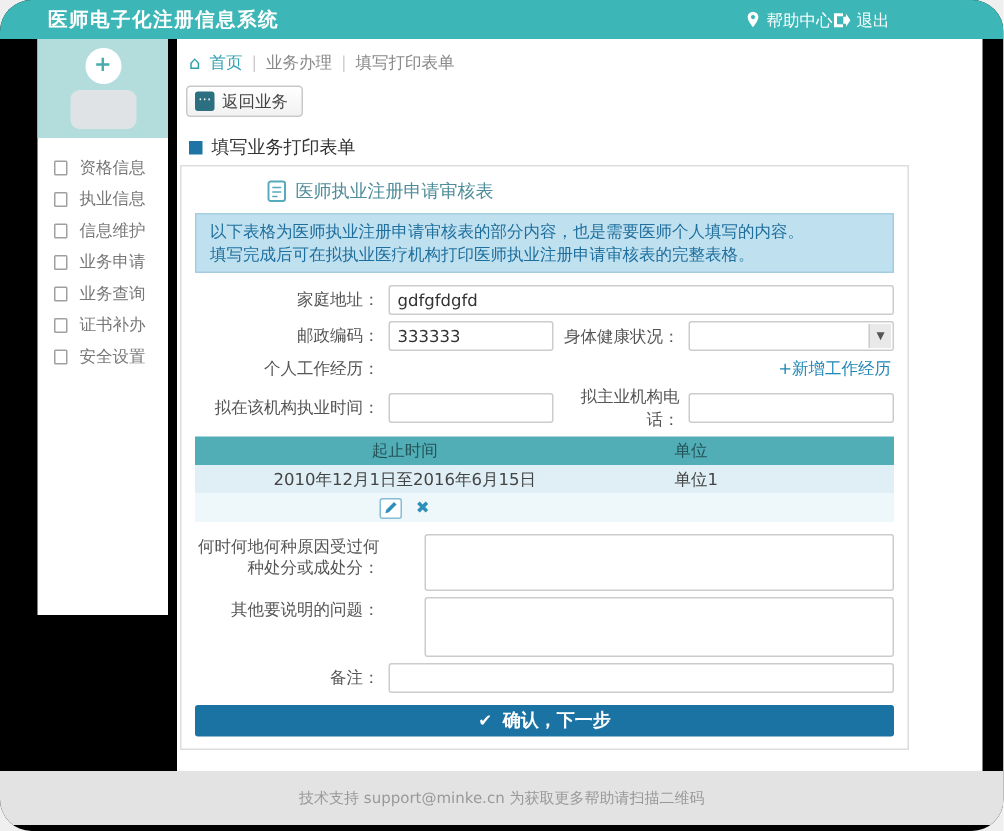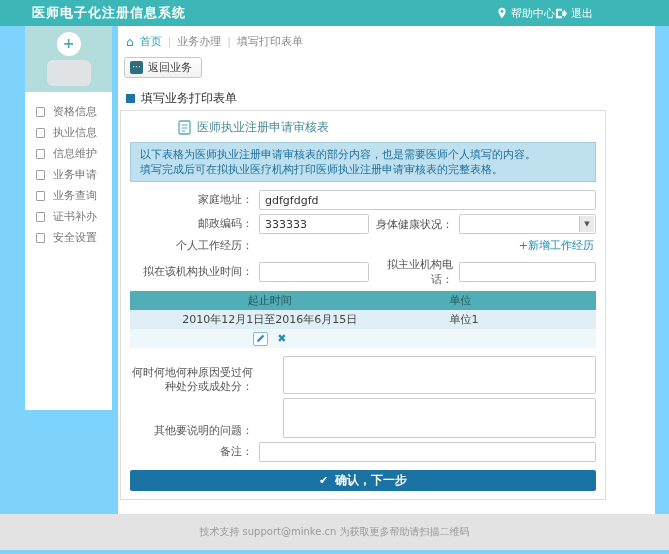--- a/index.html
+++ b/index.html
@@ -1,17 +1,17 @@
 <!DOCTYPE html>
 <html><head>
 <meta charset="utf-8">
 <style>
   * { margin:0; padding:0; box-sizing:border-box; }
   body { background:#efefef; font-family:"DejaVu Sans","Liberation Sans",sans-serif; }
-  .page { position:relative; width:669px; height:554px; background:#7dd3fc; overflow:hidden; }
+  .page { position:relative; width:669px; height:554px; background:#000000; overflow:hidden;border-radius:21px; }
 
   
   .app-header { position:absolute; top:0; left:0; width:669px; height:26px; background:#3cb6b6;
     color:#fff; display:flex; align-items:center; justify-content:space-between; padding:0 14px; }
   .app-title { font-size:13px; font-weight:bold; letter-spacing:1px; padding-left:18px; }
   .header-right { display:flex; align-items:center; font-size:11px; margin-right:62px; }
   .hdr-link { display:flex; align-items:center; gap:4px; cursor:pointer; }
 
   
   .sidebar { position:absolute; left:25px; top:26px; width:87px; height:384px; background:#fff; }
@@ -46,21 +46,21 @@
   .sq { width:9px; height:9px; background:#1e74a5; }
 
   
   .panel { position:absolute; left:2px; top:84px; width:486px; background:#fff;
     border:1px solid #ddd; padding:6px 9px 8px; }
   .panel-head { display:flex; align-items:center; gap:6px; font-size:12px; color:#4e8d99; margin:2px 0 6px 2px;padding-left:46px; }
   .notice { background:#bfe0ef; border:1px solid #a5cde2; color:#1f6f9e; font-size:11px;
     line-height:15px; padding:4px 9px; margin-bottom:8px; }
 
   .frow { display:flex; align-items:center; margin:4px 0; font-size:11px; color:#555; }
-  .frow.top { align-items:flex-end;gap:24px; }
+  .frow.top { align-items:flex-start;gap:24px; }
   .flabel { width:129px; flex:none; text-align:right; padding-right:6px; line-height:14px; }
   .frow.top .flabel { padding-top:2px; }
   .flabel2 { flex:1; text-align:right; padding-right:6px; }
   .inp { height:20px; border:1px solid #ccc; border-radius:2px; font-size:11px; color:#333;
     padding:0 5px; font-family:inherit; background:#fff; }
   .full { flex:1; }
   .half { width:110px; flex:none; }
   .selbox { width:137px; flex:none; height:20px; border:1px solid #ccc; border-radius:2px;
     position:relative; background:#fff; cursor:pointer; }
   .sel-arrow { position:absolute; right:1px; top:1px; bottom:1px; width:15px; background:#e9e9e9;

